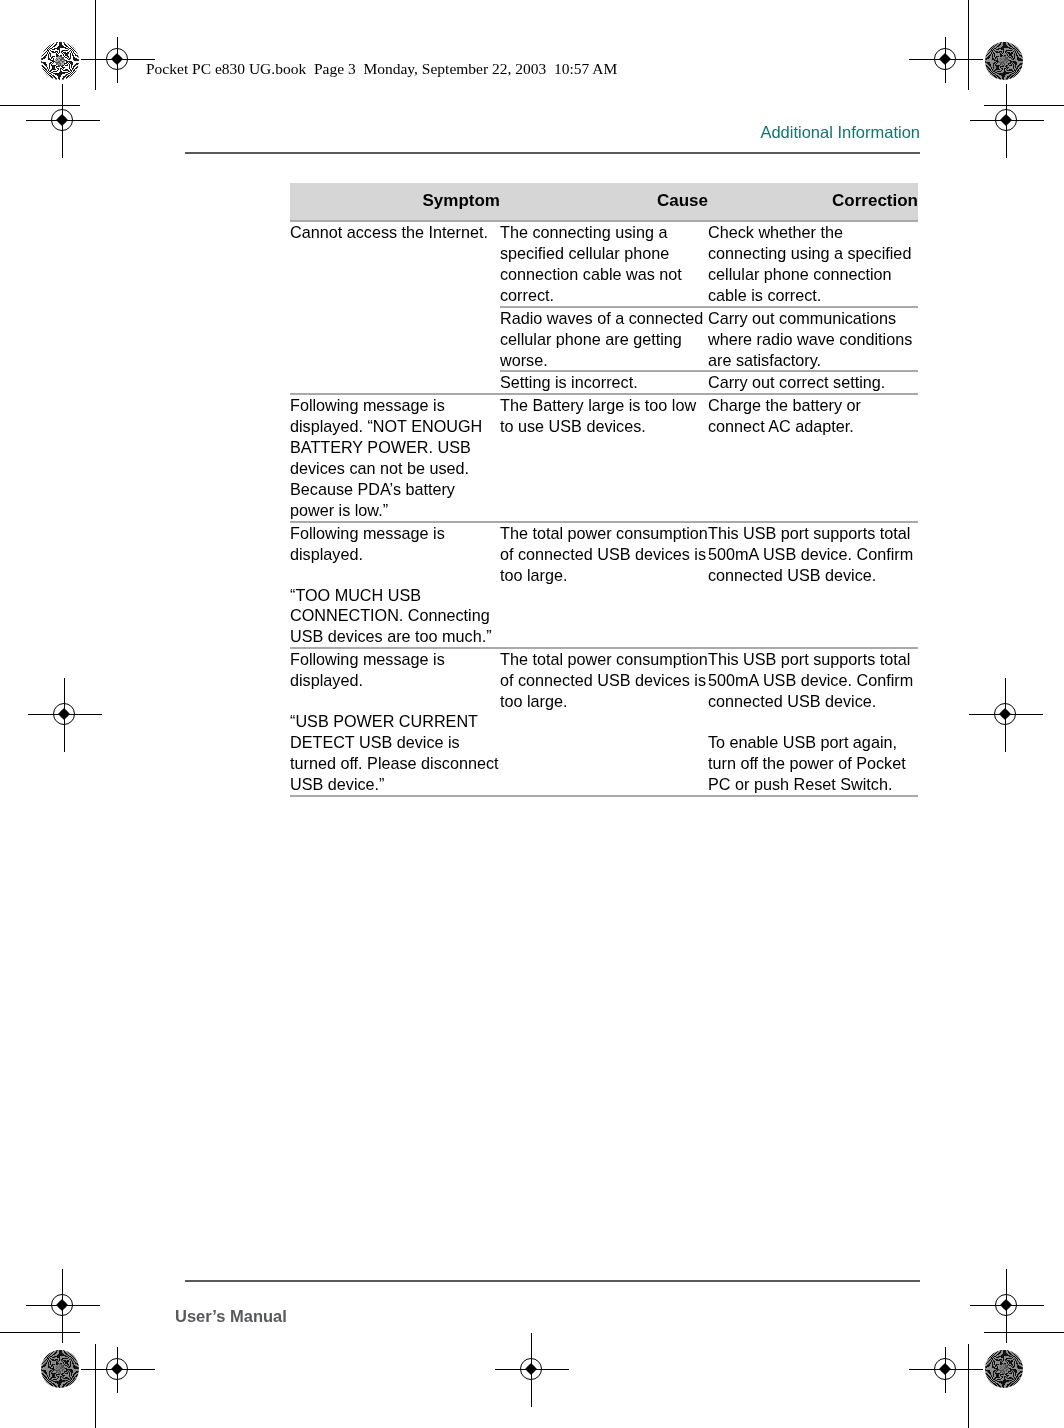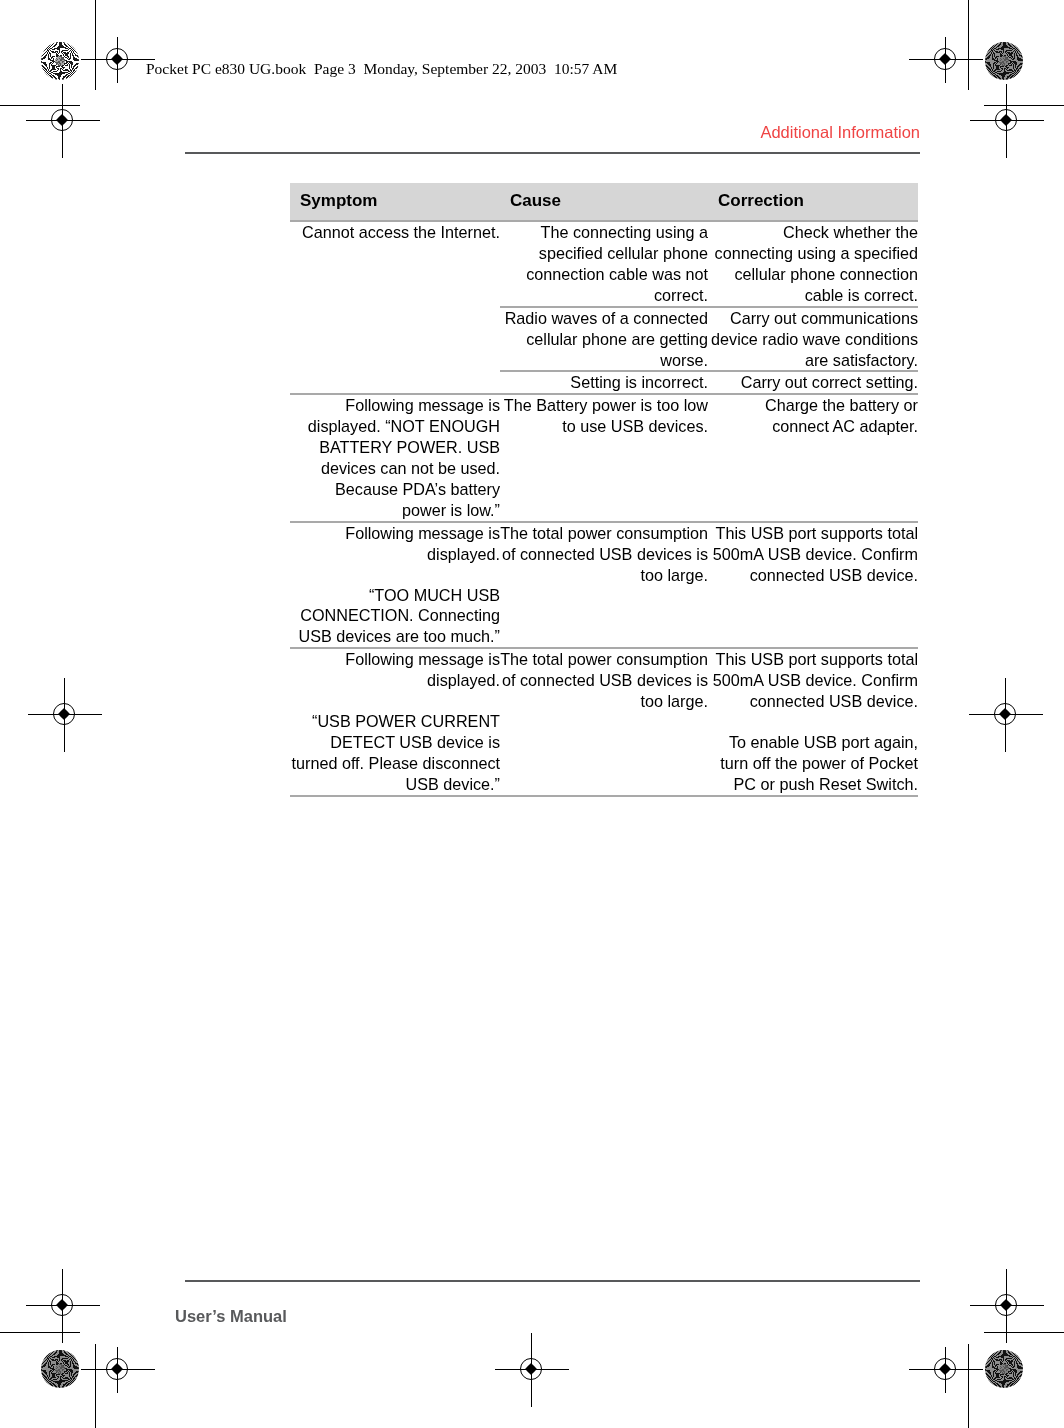--- a/index.html
+++ b/index.html
@@ -90,21 +90,21 @@
     color: #000;
     white-space: pre;
   }
 
   .running-head {
     position: absolute;
     left: 185px; top: 116px;
     width: 735px;
     text-align: right;
     font-size: 16.5px;
-    color: #ef4444;
+    color: #0f766e;
   }
   .head-rule {
     position: absolute;
     left: 185px; top: 145px;
     width: 735px; height: 1.6px;
     background: #58595b;
   }
 
   
   .tbl {
@@ -112,31 +112,30 @@
     left: 290px; top: 176px;
     width: 628px;
     border-collapse: collapse;
     font-size: 16.2px;
     color: #000;
   }
   .tbl td, .tbl th {
     vertical-align: top;
     padding: 0;
     margin: 0;
-    text-align: right;
   }
   .col-sym { width: 210px; }
   .col-cau { width: 208px; }
   .col-cor { width: 210px; }
 
   .hdr-row th {
     background: #d6d6d6;
     font-weight: bold;
     font-size: 17px;
-    text-align: left;
+    text-align: right;
     padding: 7px 0 9px 10px;
     line-height: 1.25;
   }
 
   .cell {
     padding: 8px 14px 10px 10px;
     line-height: 1.29;
   }
   .cell p { margin: 0; }
   .cell p + p { margin-top: 20px; }
@@ -291,38 +290,38 @@
         </td>
         <td class="cell">
           <p>Check whether the connecting using a specified cellular phone connection cable is correct.</p>
         </td>
       </tr>
       <tr class="sub-top">
         <td class="cell sub-line">
           <p>Radio waves of a connected cellular phone are getting worse.</p>
         </td>
         <td class="cell sub-line">
-          <p>Carry out communications device radio wave conditions are satisfactory.</p>
+          <p>Carry out communications where radio wave conditions are satisfactory.</p>
         </td>
       </tr>
       <tr class="sub-top">
         <td class="cell sub-line">
           <p>Setting is incorrect.</p>
         </td>
         <td class="cell sub-line">
           <p>Carry out correct setting.</p>
         </td>
       </tr>
 
       <tr class="grp-top">
         <td class="cell">
           <p>Following message is displayed. “NOT ENOUGH BATTERY POWER. USB devices can not be used. Because PDA’s battery power is low.”</p>
         </td>
         <td class="cell">
-          <p>The Battery power is too low to use USB devices.</p>
+          <p>The Battery large is too low to use USB devices.</p>
         </td>
         <td class="cell">
           <p>Charge the battery or connect AC adapter.</p>
         </td>
       </tr>
 
       <tr class="grp-top">
         <td class="cell">
           <p>Following message is displayed.</p>
           <p>“TOO MUCH USB CONNECTION. Connecting USB devices are too much.”</p>

